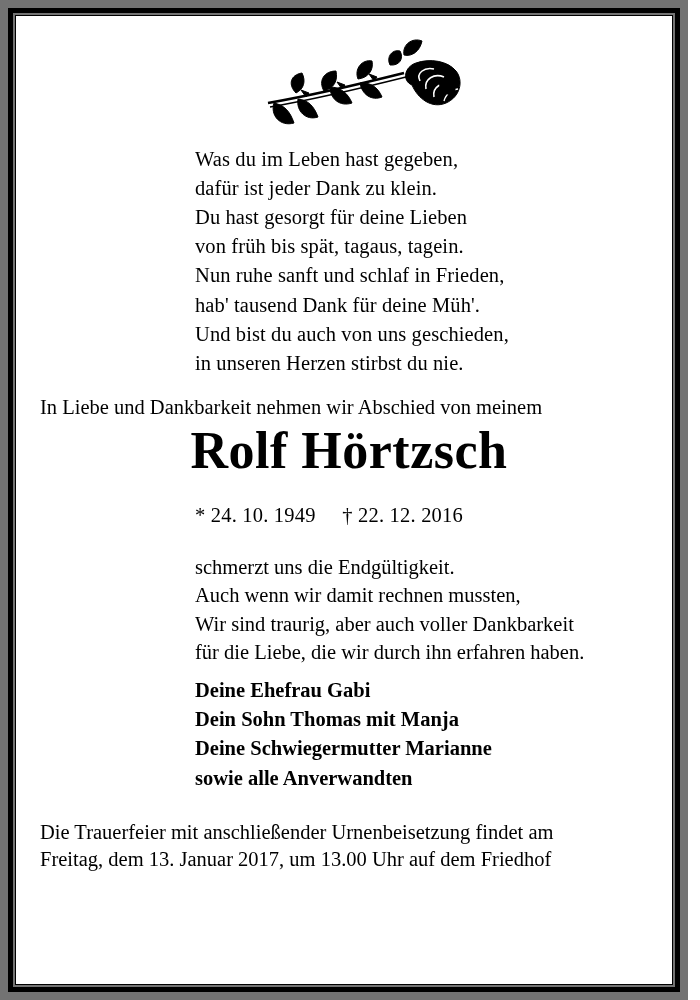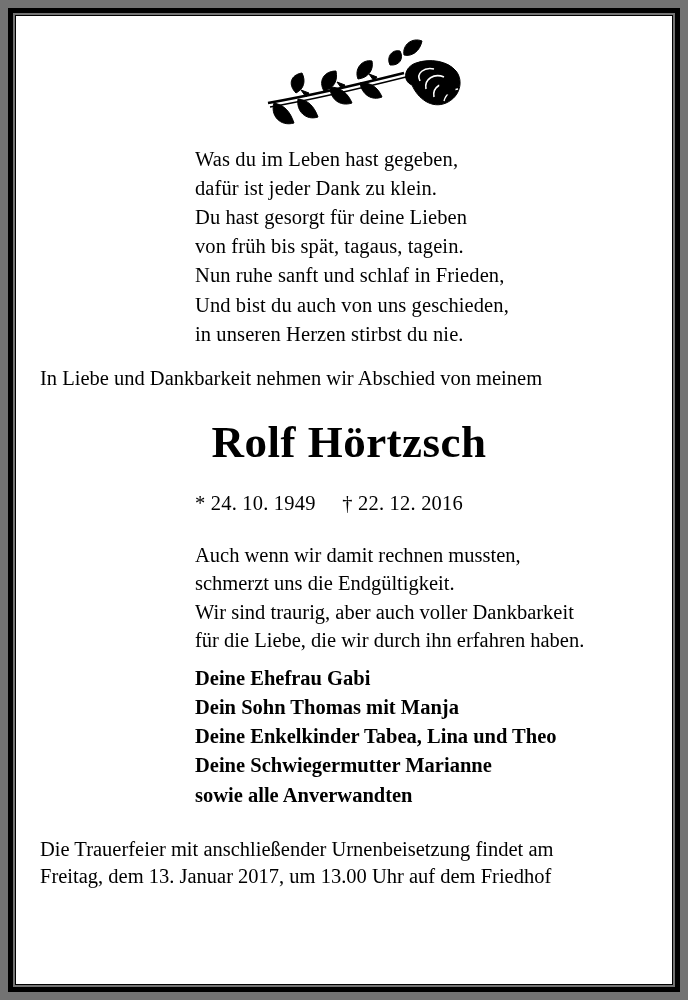--- a/index.html
+++ b/index.html
@@ -76,24 +76,23 @@
   .intro {
     margin-top: 16px;
     font-size: 20.5px;
     line-height: 1.33;
     padding-left: 0px;
   }
   .intro div { white-space: pre; }
 
   .name {
     text-align: center;
-    font-size: 45px;
+    font-size: 52px;
     font-weight: bold;
     letter-spacing: 0.5px;
-    margin-top: 24px;
     padding-left: 10px;
   }
 
   .dates {
     padding-left: 155px;
     margin-top: 24px;
     font-size: 20.5px;
     letter-spacing: 0.2px;
     white-space: pre;
   }
@@ -164,43 +163,43 @@
           </g>
         </svg>
       </div>
 
       <div class="poem">
         <div>Was du im Leben hast gegeben,</div>
         <div>dafür ist jeder Dank zu klein.</div>
         <div>Du hast gesorgt für deine Lieben</div>
         <div>von früh bis spät, tagaus, tagein.</div>
         <div>Nun ruhe sanft und schlaf in Frieden,</div>
+        <div>hab' tausend Dank für deine Müh'.</div>
         <div>Und bist du auch von uns geschieden,</div>
         <div>in unseren Herzen stirbst du nie.</div>
       </div>
 
       <div class="intro">
         <div>In Liebe und Dankbarkeit nehmen wir Abschied von meinem</div>
       </div>
 
       <div class="name">Rolf Hörtzsch</div>
 
       <div class="dates">* 24. 10. 1949     † 22. 12. 2016</div>
 
       <div class="verse2">
+        <div>schmerzt uns die Endgültigkeit.</div>
         <div>Auch wenn wir damit rechnen mussten,</div>
-        <div>schmerzt uns die Endgültigkeit.</div>
         <div>Wir sind traurig, aber auch voller Dankbarkeit</div>
         <div>für die Liebe, die wir durch ihn erfahren haben.</div>
       </div>
 
       <div class="family">
         <div>Deine Ehefrau Gabi</div>
         <div>Dein Sohn Thomas mit Manja</div>
-        <div>Deine Enkelkinder Tabea, Lina und Theo</div>
         <div>Deine Schwiegermutter Marianne</div>
         <div>sowie alle Anverwandten</div>
       </div>
 
       <div class="closing">
         <div>Die Trauerfeier mit anschließender Urnenbeisetzung findet am</div>
         <div>Freitag, dem 13. Januar 2017, um 13.00 Uhr auf dem Friedhof</div>
 
       </div>
 

